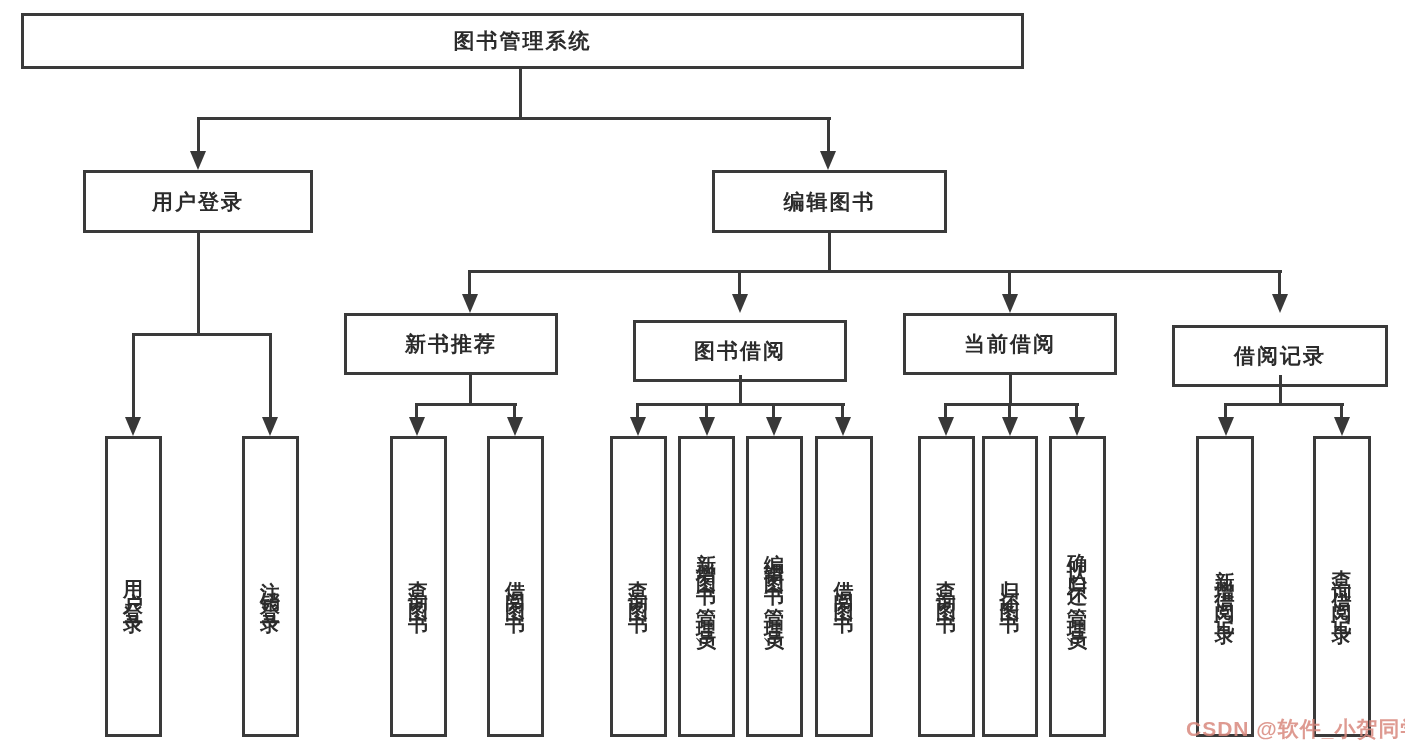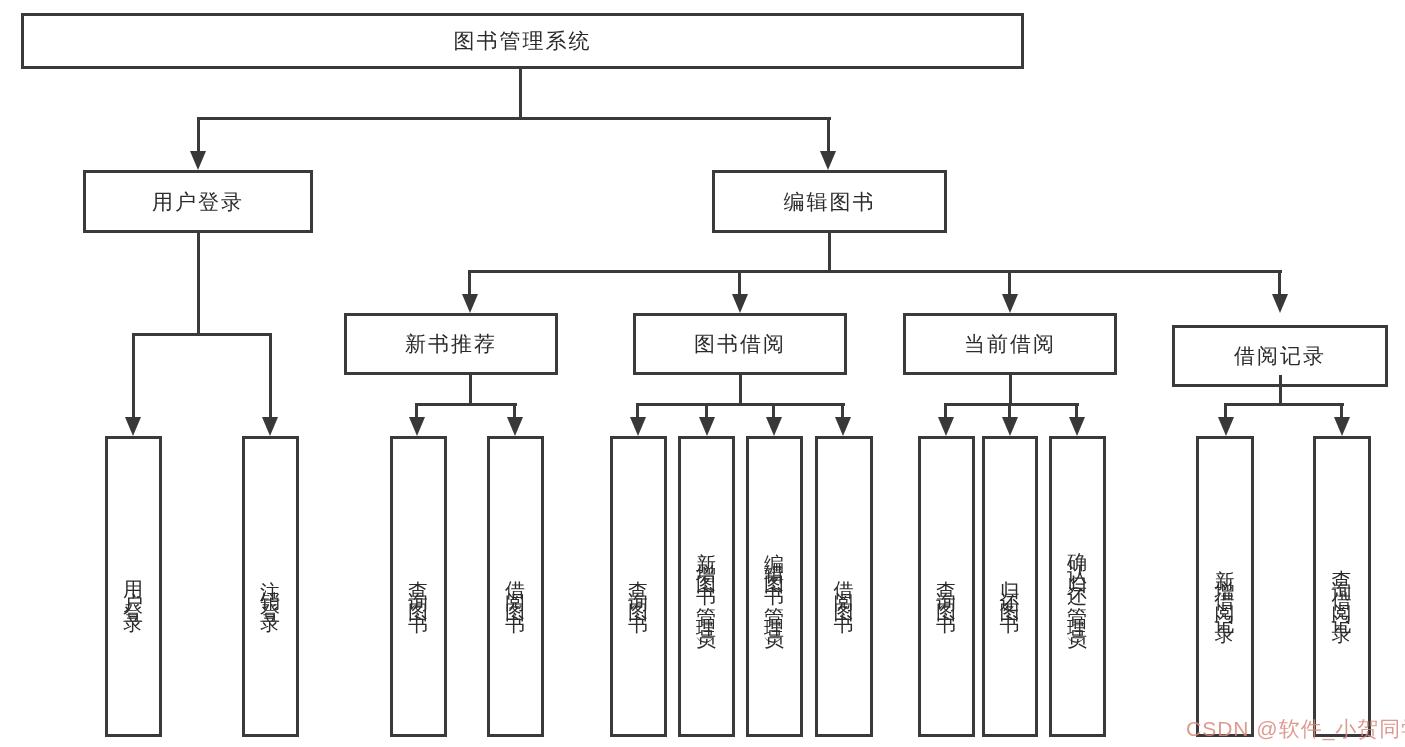--- a/index.html
+++ b/index.html
@@ -1,18 +1,19 @@
 <!DOCTYPE html>
 <html><head>
 <meta charset="utf-8">
 <style>
   html,body{margin:0;padding:0;background:#ffffff;}
   .stage{
     position:relative;width:1405px;height:747px;background:#ffffff;overflow:hidden;
     font-family:"Liberation Sans","DejaVu Sans",sans-serif;
+    font-weight:bold;
   }
   .box{
     position:absolute;background:#ffffff;border:3px solid #3a3a3a;box-sizing:border-box;
     display:flex;align-items:center;justify-content:center;
   }
   .box .hlabel{
     font-size:21px;color:#2b2b2b;letter-spacing:2px;white-space:nowrap;
   }
   .box .vlabel{
     writing-mode:vertical-rl;text-orientation:mixed;
@@ -67,21 +68,21 @@
   <div class="vline" style="left:738px;top:270px;height:26px"></div>
   <div class="ah" style="left:732px;top:294px"></div>
   <div class="vline" style="left:1008px;top:270px;height:26px"></div>
   <div class="ah" style="left:1002px;top:294px"></div>
   <div class="vline" style="left:1278px;top:270px;height:26px"></div>
   <div class="ah" style="left:1272px;top:294px"></div>
 
   <div class="box" style="left:344px;top:313px;width:214px;height:62px">
     <span class="hlabel">新书推荐</span>
   </div>
-  <div class="box" style="left:633px;top:313px;width:214px;height:62px">
+  <div class="box" style="left:633px;top:320px;width:214px;height:62px">
     <span class="hlabel">图书借阅</span>
   </div>
   <div class="box" style="left:903px;top:313px;width:214px;height:62px">
     <span class="hlabel">当前借阅</span>
   </div>
   <div class="box" style="left:1172px;top:325px;width:216px;height:62px">
     <span class="hlabel">借阅记录</span>
   </div>
 
   <div class="vline" style="left:469px;top:375px;height:30px"></div>

